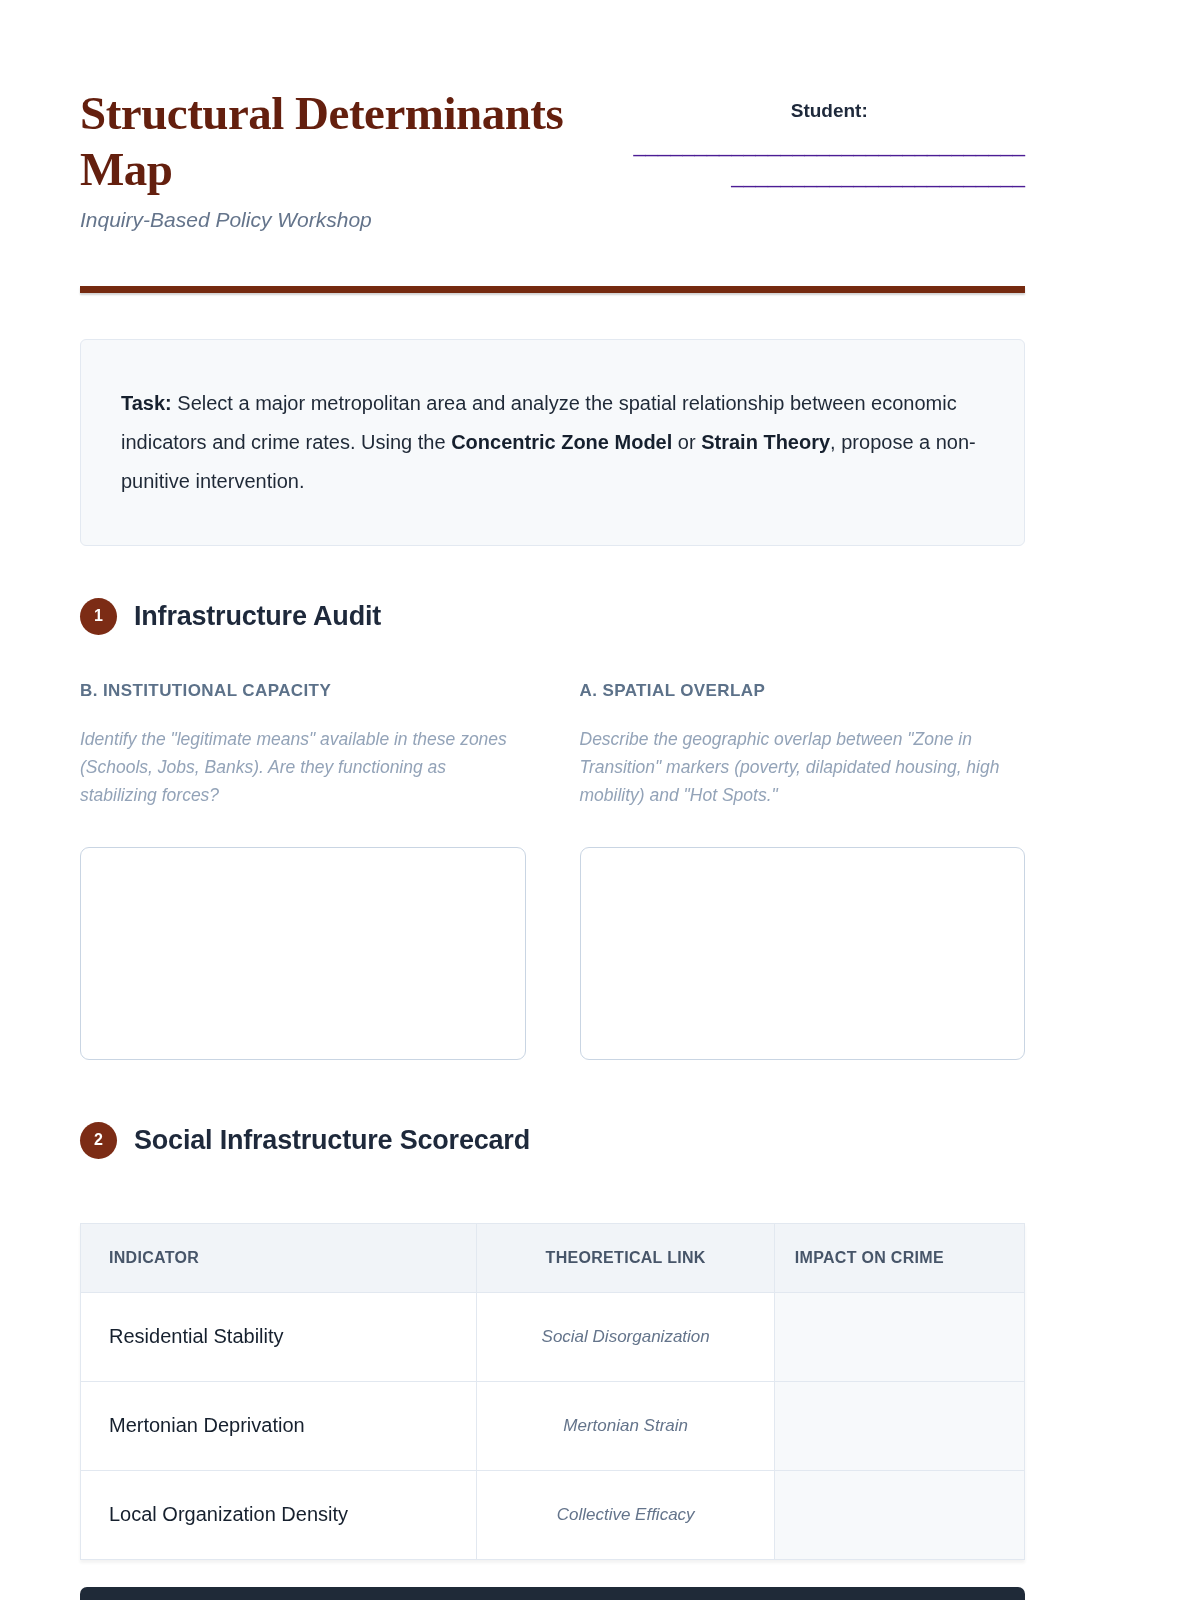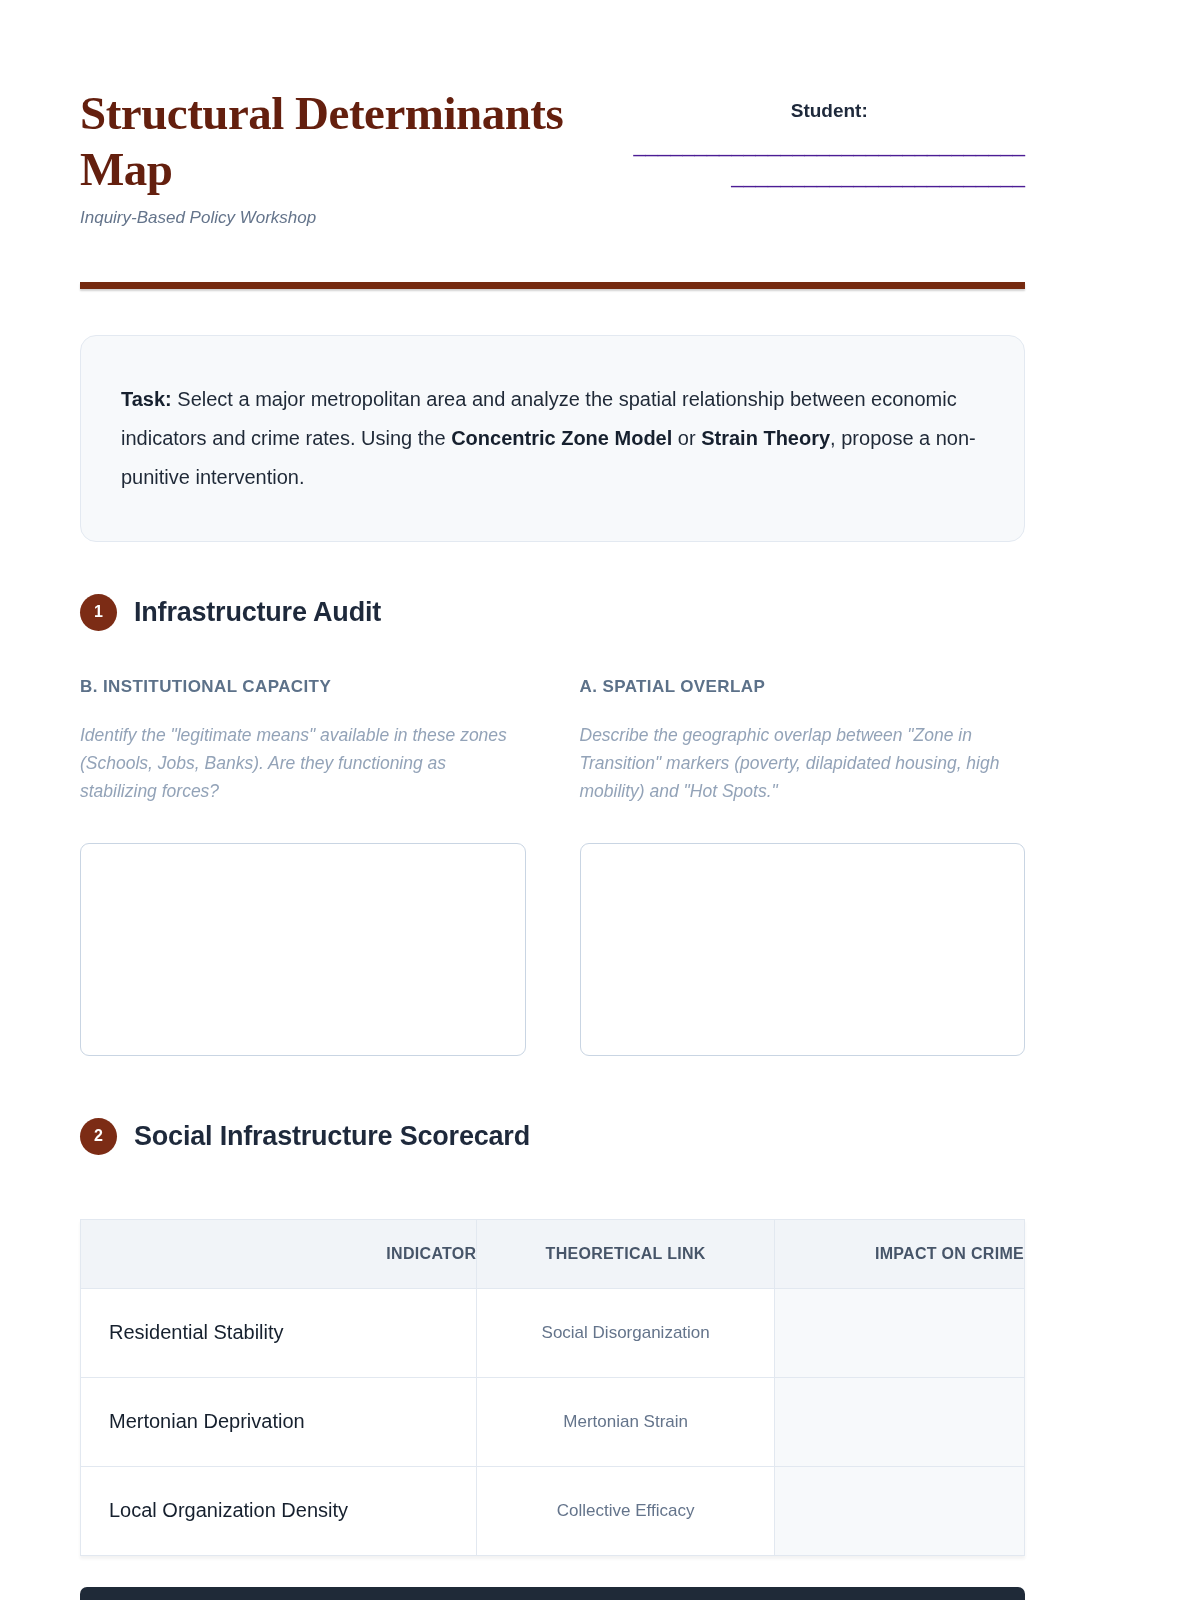--- a/index.html
+++ b/index.html
@@ -17,34 +17,34 @@
   .header-left { max-width: 700px; }
   .title {
     margin: 0;
     font-family: "Liberation Serif", serif;
     font-weight: 700;
     font-size: 47px;
     line-height: 1.2;
     letter-spacing: -0.5px;
     color: #641f0e;
   }
-  .subtitle { margin-top: 10px; font-style: italic; font-size: 17px; color: #64748b; }
+  .subtitle { margin-top: 10px; font-style: italic; font-size: 21px; color: #64748b; }
   .header-right { text-align: right; padding-top: 14px; font-size: 19px; color: #1e293b; white-space: nowrap; }
   .flabel { line-height: 24px; }
   .flabel.bold { font-weight: 700; text-align: center; }
   .fline { font-size: 22px; line-height: 18px; color: #4c1d95; margin: 13px 0 9px; }
 
   .divider { height: 7px; background: #752a10; margin-top: 54px; box-shadow: 0 2px 2px rgba(0,0,0,0.18); }
 
   
   .task-box {
     margin-top: 46px;
     background: #f7f9fb;
     border: 1px solid #e3e9f1;
-    border-radius: 16px;
+    border-radius: 6px;
     padding: 44px 40px;
   }
   .task-box p { margin: 0; font-size: 20px; line-height: 1.95; color: #1f2937; }
   .task-box strong { font-weight: 700; color: #16202e; }
 
   
   .section-head { display: flex; align-items: center; gap: 17px; }
   .sec-1 { margin-top: 52px; }
   .sec-2 { margin-top: 62px; }
   .badge {
@@ -69,27 +69,27 @@
     border: 1.5px solid #c9d5e3;
     border-radius: 9px;
   }
 
   
   .score-table { width: 100%; border-collapse: collapse; margin-top: 64px; box-shadow: 0 3px 3px rgba(0,0,0,0.05); }
   .score-table th, .score-table td { border: 1px solid #e2e8f0; }
   .score-table thead th {
     background: #f1f4f8; height: 69px;
     font-size: 16px; font-weight: 700; color: #475569; letter-spacing: 0.3px;
-    text-align: right; padding: 0 0 0 28px;
+    text-align: left; padding: 0 0 0 28px;
   }
   .score-table thead th.center { text-align: center; padding: 0; }
   .score-table thead th.impact-h { padding-left: 20px; }
   .score-table tbody td { height: 89px; margin-top: 28px; }
   td.indicator { font-size: 20px; font-weight: 500; color: #16202e; padding-left: 28px; }
-  td.link { text-align: center; font-size: 17px; color: #64748b; }
+  td.link { text-align: center; font-style: italic; font-size: 17px; color: #64748b; }
   td.impact { background: #f7f9fb; }
   .col-w1 { width: 42%; } .col-w2 { width: 31.5%; } .col-w3 { width: 26.5%; }
 
   
   .next-bar {
     position: absolute; left: 80px; right: 80px; bottom: 0; height: 13px;
     background: #1f2a38; border-radius: 7px 7px 0 0;
   }
 </style>
 </head>

